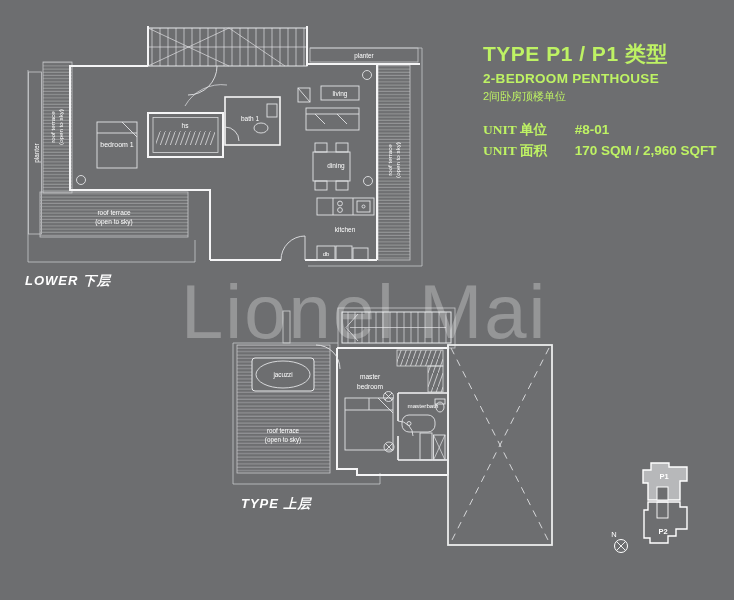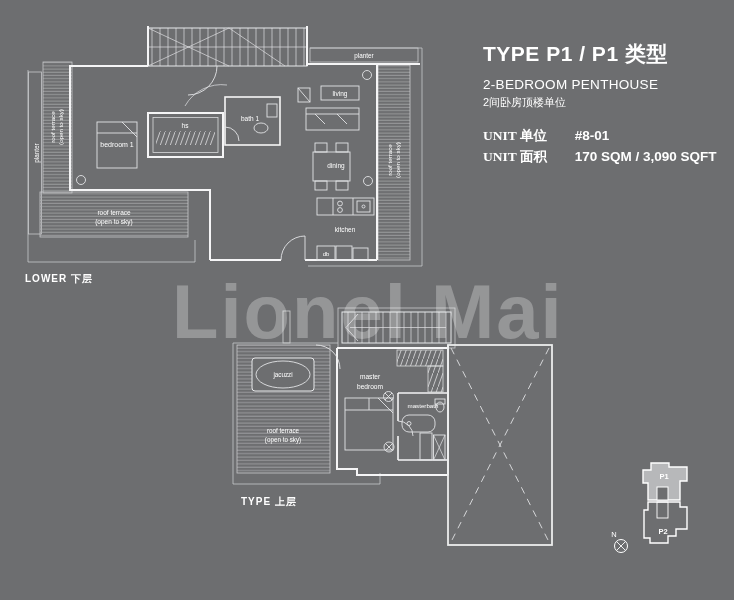--- a/index.html
+++ b/index.html
@@ -11,43 +11,44 @@
     font-family:"Liberation Sans", sans-serif;
   }
   svg{position:absolute;overflow:visible;}
   svg text{
     font-family:"Liberation Sans", sans-serif;
     fill:#ffffff;
   }
   .caption{
     position:absolute;
     color:#ffffff;
-    font-size:10px;
+    font-size:13px;
     font-weight:600;
     letter-spacing:1px;
+    font-style:italic;
   }
   .watermark{
     position:absolute;
-    left:172px;top:268px;
+    left:181px;top:268px;
     font-size:76px;
-    font-weight:700;
+    font-weight:400;
     letter-spacing:2px;
     color:rgba(255,255,255,0.28);
     white-space:nowrap;
     z-index:6;
     pointer-events:none;
   }
   .title-block{
     position:absolute;
     left:483px;top:40px;
-    color:#ffffff;
+    color:#bef264;
     z-index:3;
   }
   .type-line{font-size:21px;font-weight:700;letter-spacing:0.5px;}
-  .sub-en{font-size:13.5px;font-weight:400;margin-top:9px;letter-spacing:0.3px;}
+  .sub-en{font-size:13.5px;font-weight:700;margin-top:3px;letter-spacing:0.3px;}
   .sub-zh{font-size:11px;margin-top:3px;}
   .info-row{font-size:13.5px;font-weight:700;margin-top:3px;}
   .info-row.first{margin-top:17px;}
   .info-label{display:inline-block;width:88px;font-family:Liberation Serif, serif;}
 </style>
 </head>
 <body>
 
 <div class="canvas">
 
@@ -281,21 +282,21 @@
   <div class="title-block">
     <div class="type-line">TYPE P1  /  P1 类型</div>
     <div class="sub-en">2-BEDROOM PENTHOUSE</div>
     <div class="sub-zh">2间卧房顶楼单位</div>
     <div class="info-row first">
       <span class="info-label">UNIT 单位</span>
       <span>#8-01</span>
     </div>
     <div class="info-row">
       <span class="info-label">UNIT 面积</span>
-      <span>170 SQM / 3,090 SQFT</span>
+      <span>170 SQM / 2,960 SQFT</span>
     </div>
   </div>
 
   <svg style="left:600px;top:450px;" width="130" height="140" viewBox="0 0 130 140">
     <g>
       <polygon points="43,33 43,20 51,20 51,13 69,13 69,17 87,17 87,31 80,31 80,50 48,50 48,33" fill="#b7b8ba" stroke="#ffffff" stroke-width="1.4"></polygon>
       <rect x="57" y="37" width="11" height="13" fill="#6d6e70" stroke="#ffffff" stroke-width="1"></rect>
       <text x="64" y="29" font-size="7.5" font-weight="bold" fill="#54555a" text-anchor="middle">P1</text>
     </g>
     <g>

